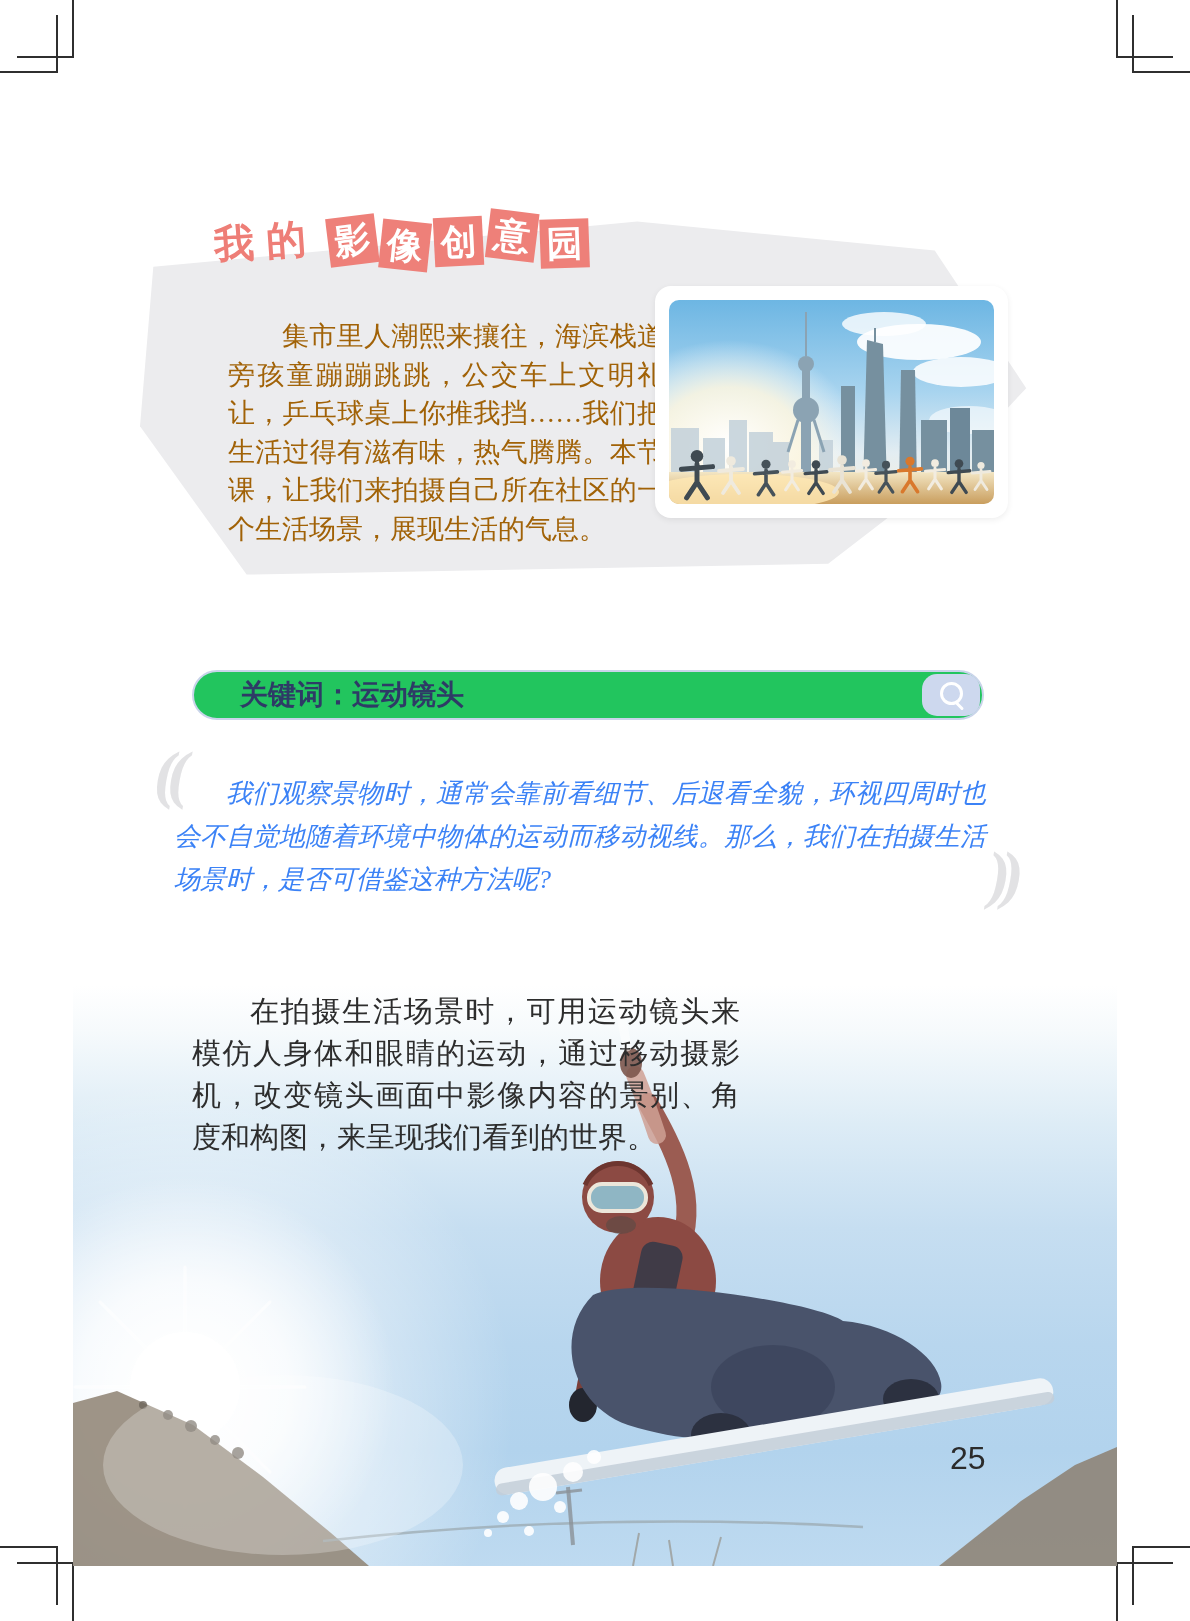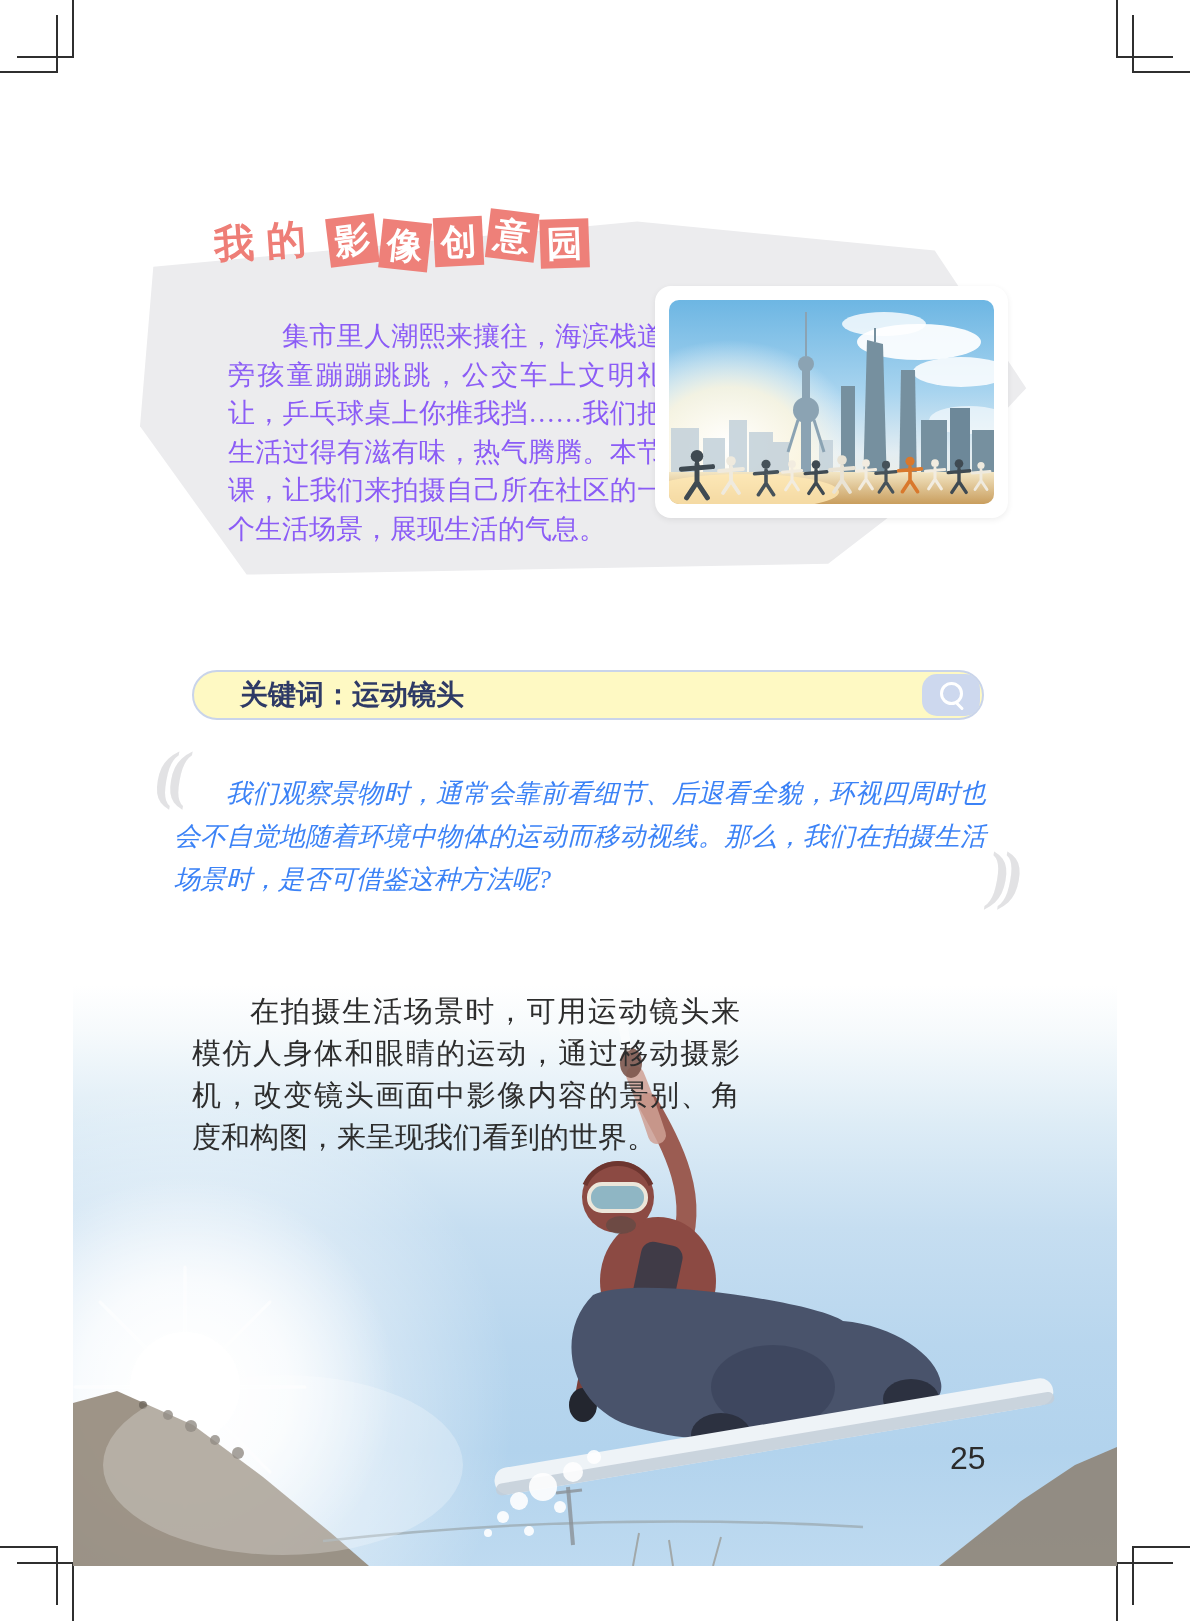--- a/index.html
+++ b/index.html
@@ -19,31 +19,31 @@
   .tbox{display:inline-block;width:49px;height:49px;margin-left:4px;background:#ee8079;color:#fff;
         font-size:36px;font-weight:bold;line-height:49px;text-align:center;vertical-align:middle;}
   .tbox:nth-of-type(2){transform:rotate(-7deg) translateY(-1px);}
   .tbox:nth-of-type(3){transform:rotate(6deg) translateY(4px);}
   .tbox:nth-of-type(4){transform:rotate(-3deg);}
   .tbox:nth-of-type(5){transform:rotate(7deg) translateY(-6px);}
   .tbox:nth-of-type(6){transform:rotate(-2deg) translateY(2px);}
 
   
   .intro{position:absolute;left:228px;top:290px;width:436px;font-size:27px;line-height:38.5px;
-         color:#8b5cf6;text-align:justify;text-indent:2em;z-index:4;}
+         color:#a16207;text-align:justify;text-indent:2em;z-index:4;}
 
   
   .photo-card{position:absolute;left:655px;top:286px;width:353px;height:232px;background:#ffffff;
               border-radius:16px;box-shadow:0 2px 6px rgba(0,0,0,.07);z-index:4;}
   .photo-frame{position:absolute;left:14px;top:14px;width:325px;height:204px;border-radius:10px;
                overflow:hidden;}
   .photo-frame svg{display:block;}
 
   
-  .kbar{position:absolute;left:192px;top:670px;width:792px;height:50px;background:#fef9c3;
+  .kbar{position:absolute;left:192px;top:670px;width:792px;height:50px;background:#22c55e;
         border:2px solid #c9d4ea;border-radius:26px;box-sizing:border-box;z-index:4;}
   .kbar-label{position:absolute;left:46px;top:0;height:46px;line-height:46px;
               font-family:"Liberation Sans",sans-serif;font-weight:bold;font-size:28px;color:#2e3a66;
               white-space:nowrap;}
   .kicon{position:absolute;right:2px;top:2px;width:58px;height:42px;border-radius:15px;
          background:#cdd8ee;}
   .kicon .lens{position:absolute;left:18px;top:8px;width:17px;height:17px;border:3px solid #fff;
                border-radius:50%;}
   .kicon .handle{position:absolute;left:36px;top:27px;width:3px;height:10px;background:#fff;
                  border-radius:2px;transform:rotate(-45deg);}

